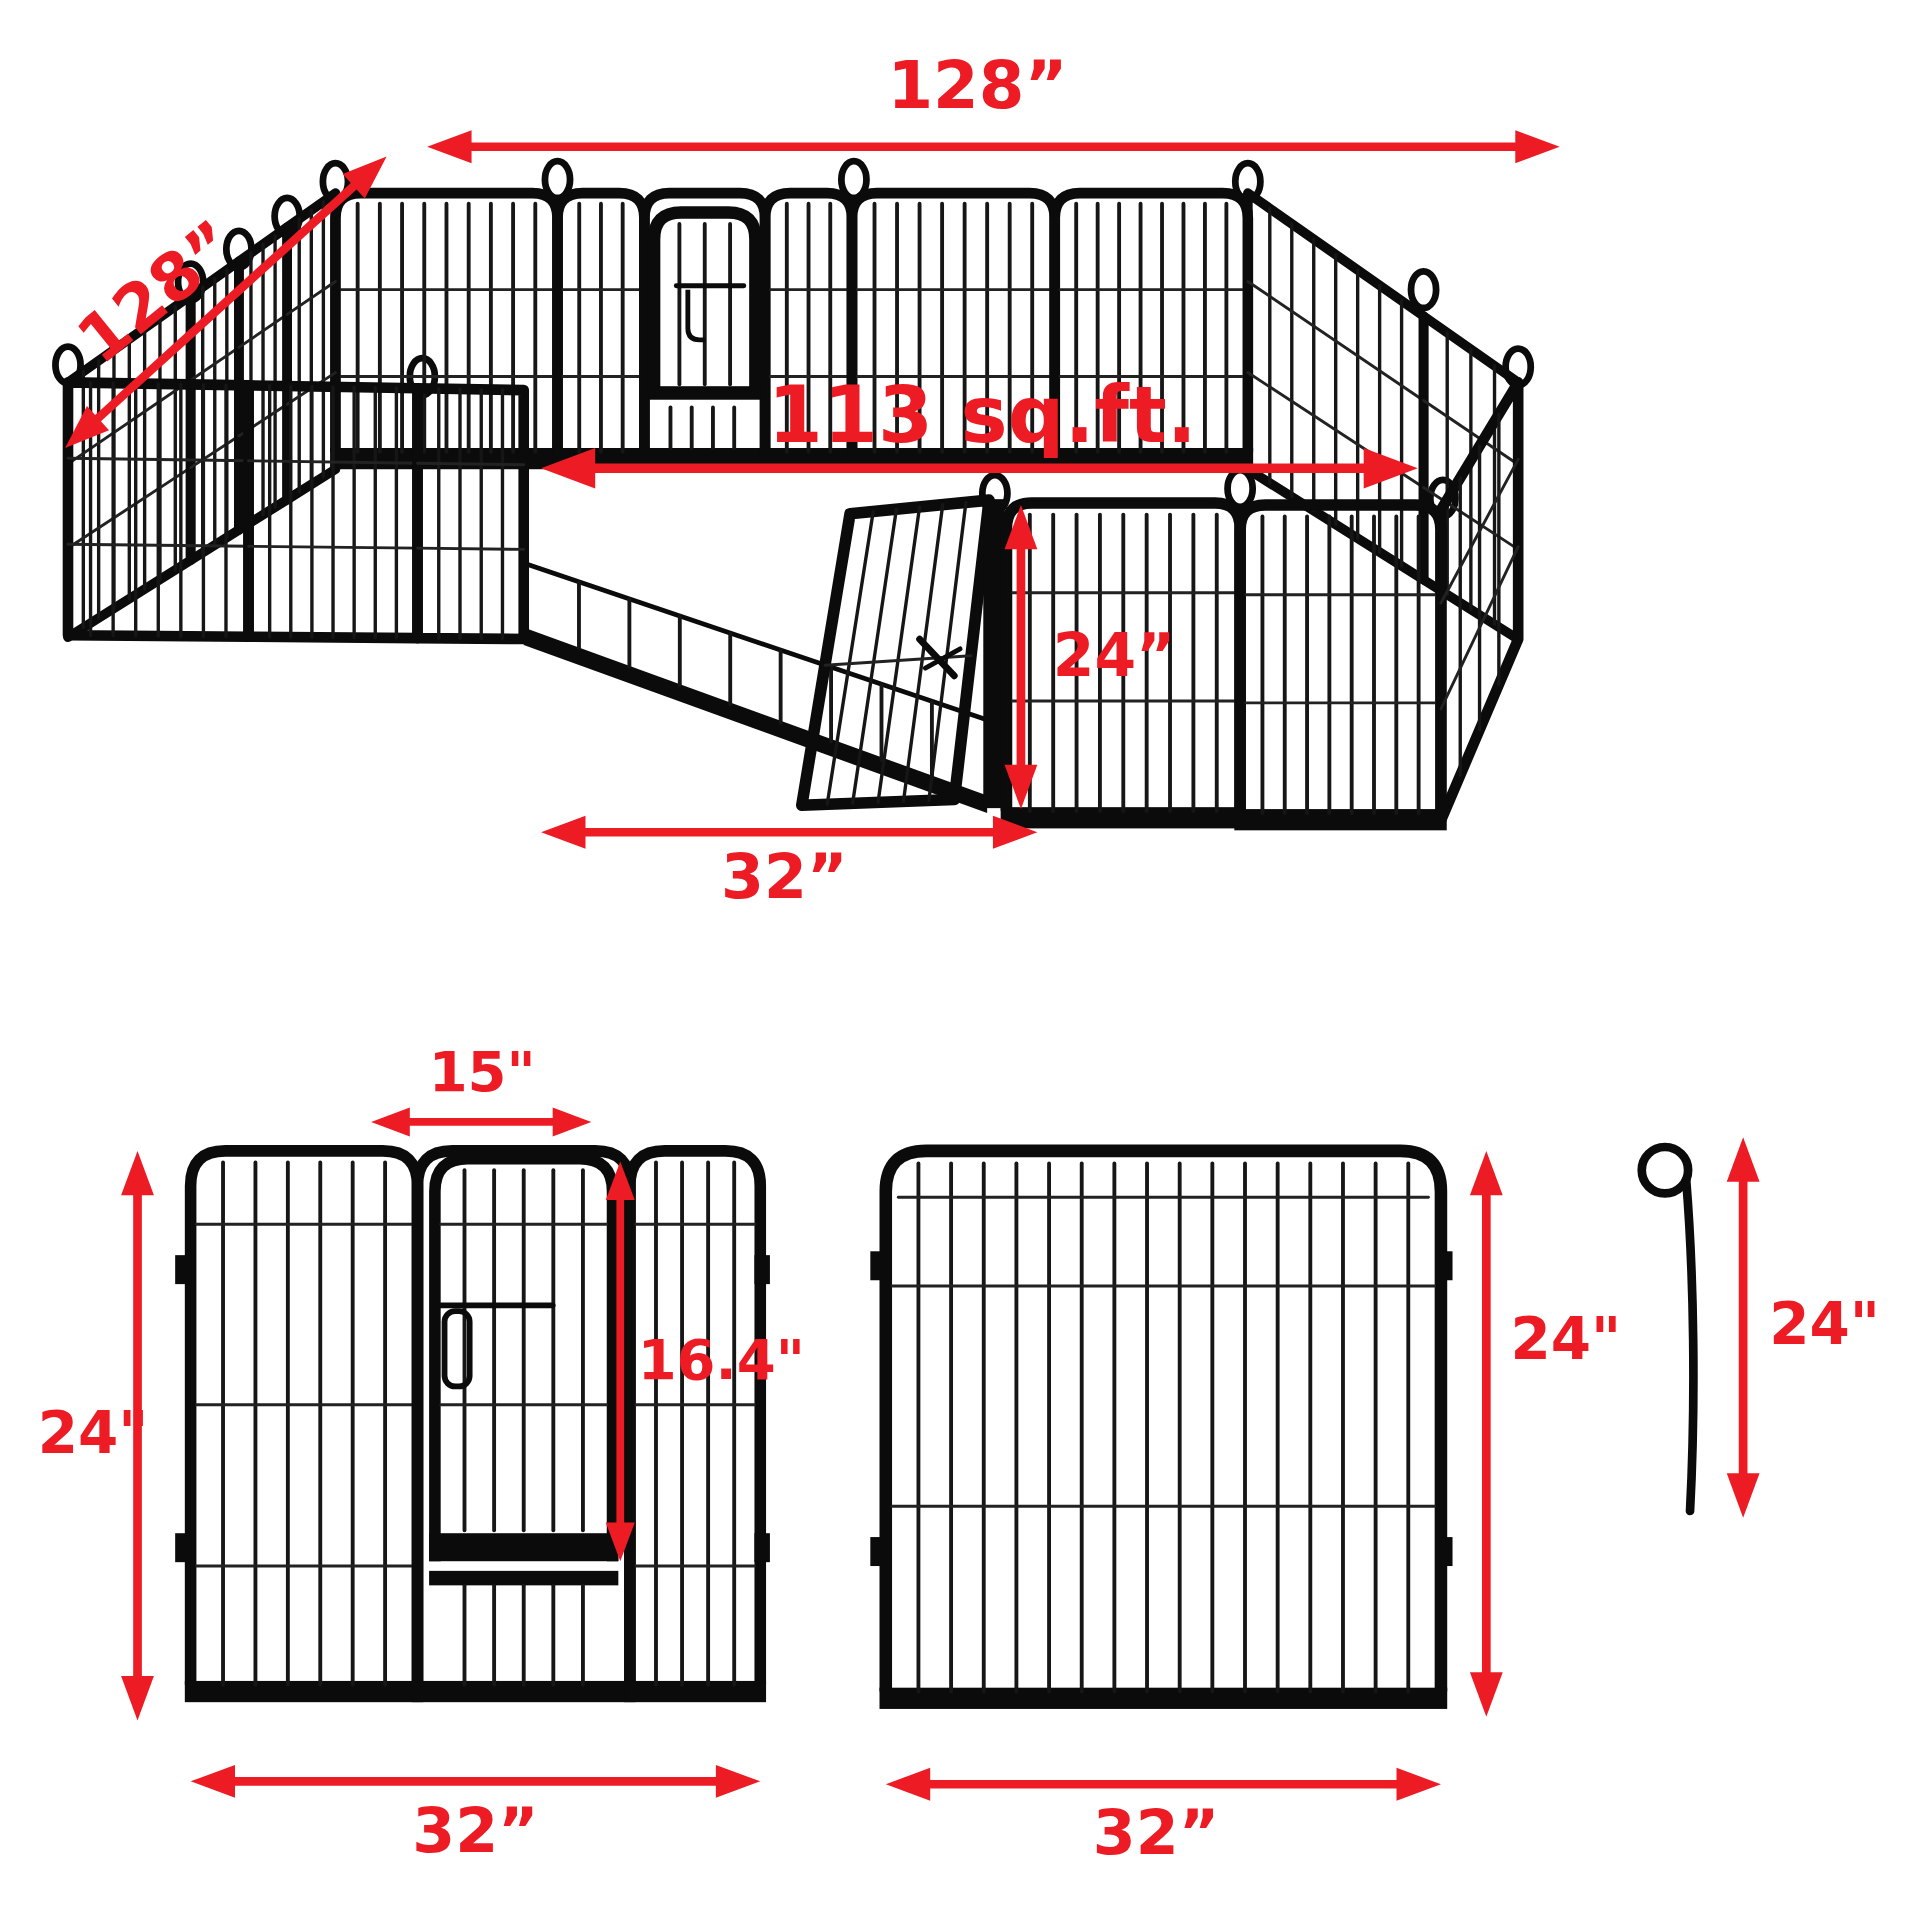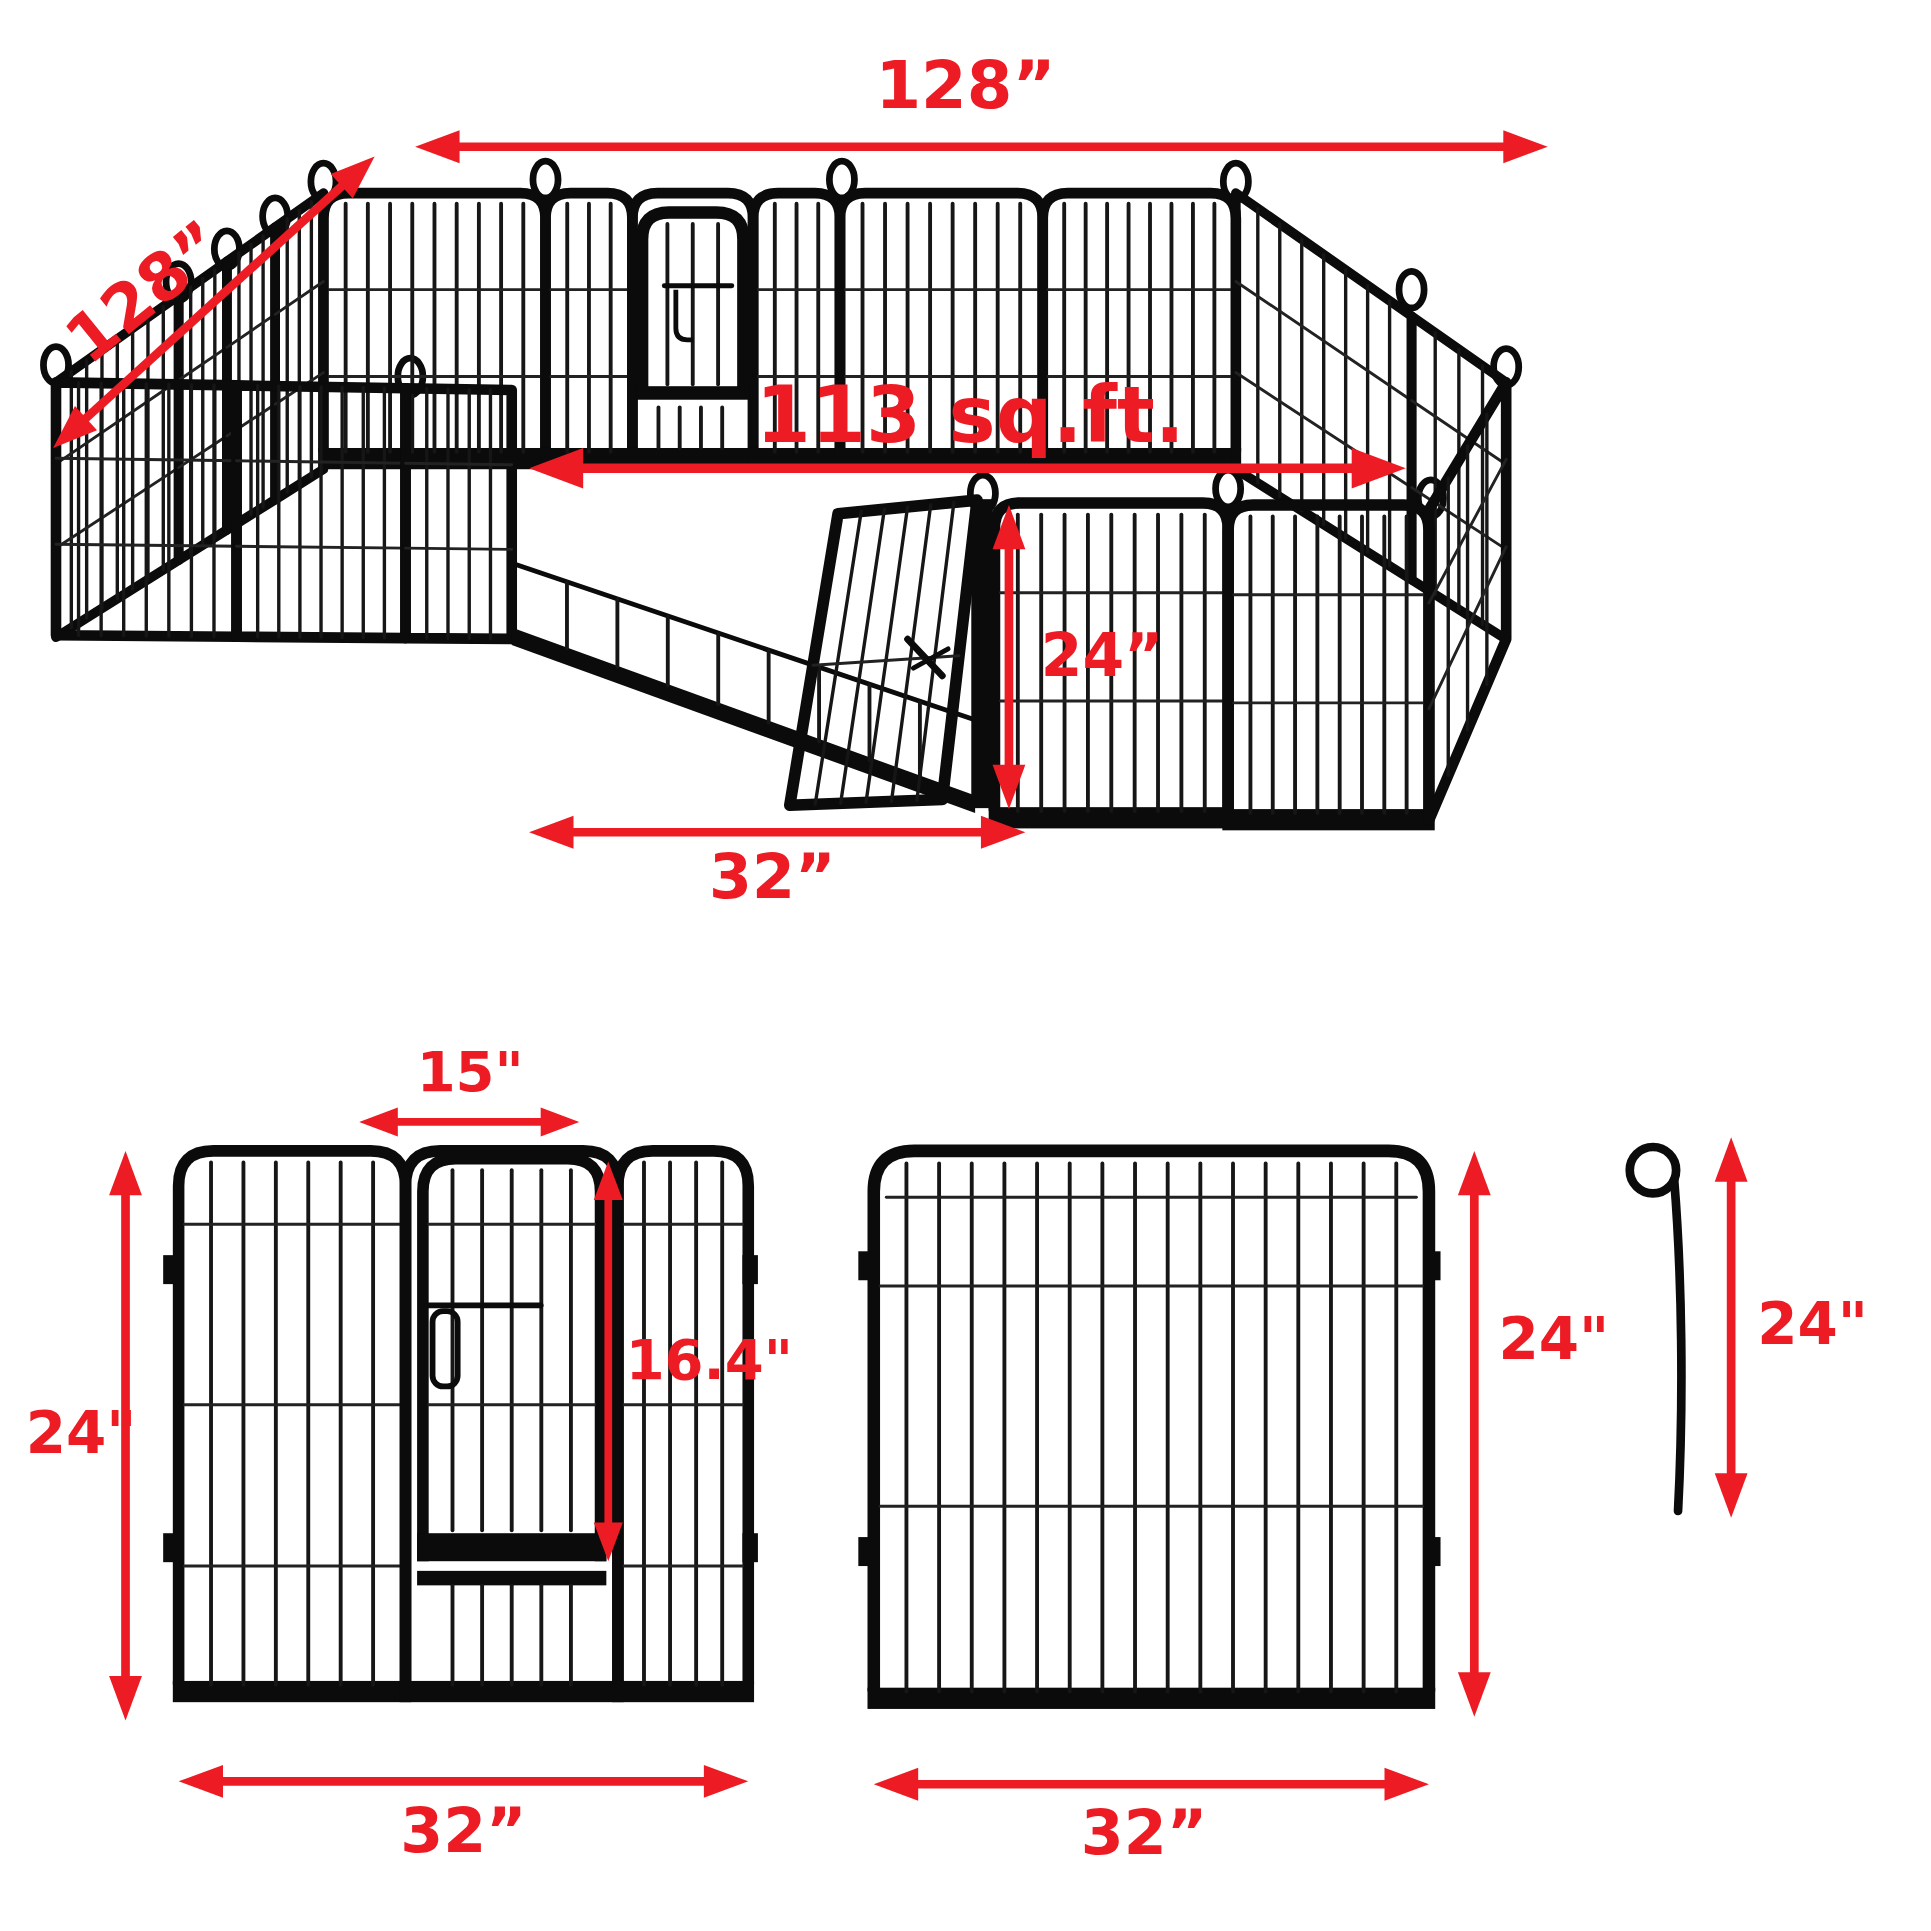--- a/index.html
+++ b/index.html
@@ -1,17 +1,17 @@
 <!DOCTYPE html>
 <html><head>
 <meta charset="utf-8">
 <style>
   html,body{margin:0;padding:0;background:#ffffff;}
   #stage{position:relative;width:1886px;height:1931px;background:#ffffff;overflow:hidden;
-         font-family:"DejaVu Sans","Liberation Sans",sans-serif;}
+         font-family:"DejaVu Sans","Liberation Sans",sans-serif;margin-left:12px;}
   svg{display:block}
   text{font-family:"DejaVu Sans","Liberation Sans",sans-serif;font-weight:bold;}
 </style>
 </head>
 <body>
 
 <div id="stage">
 <svg id="scene" width="1931" height="1931" viewBox="0 0 2000 2000">
 
   <g id="fig-assembled">

